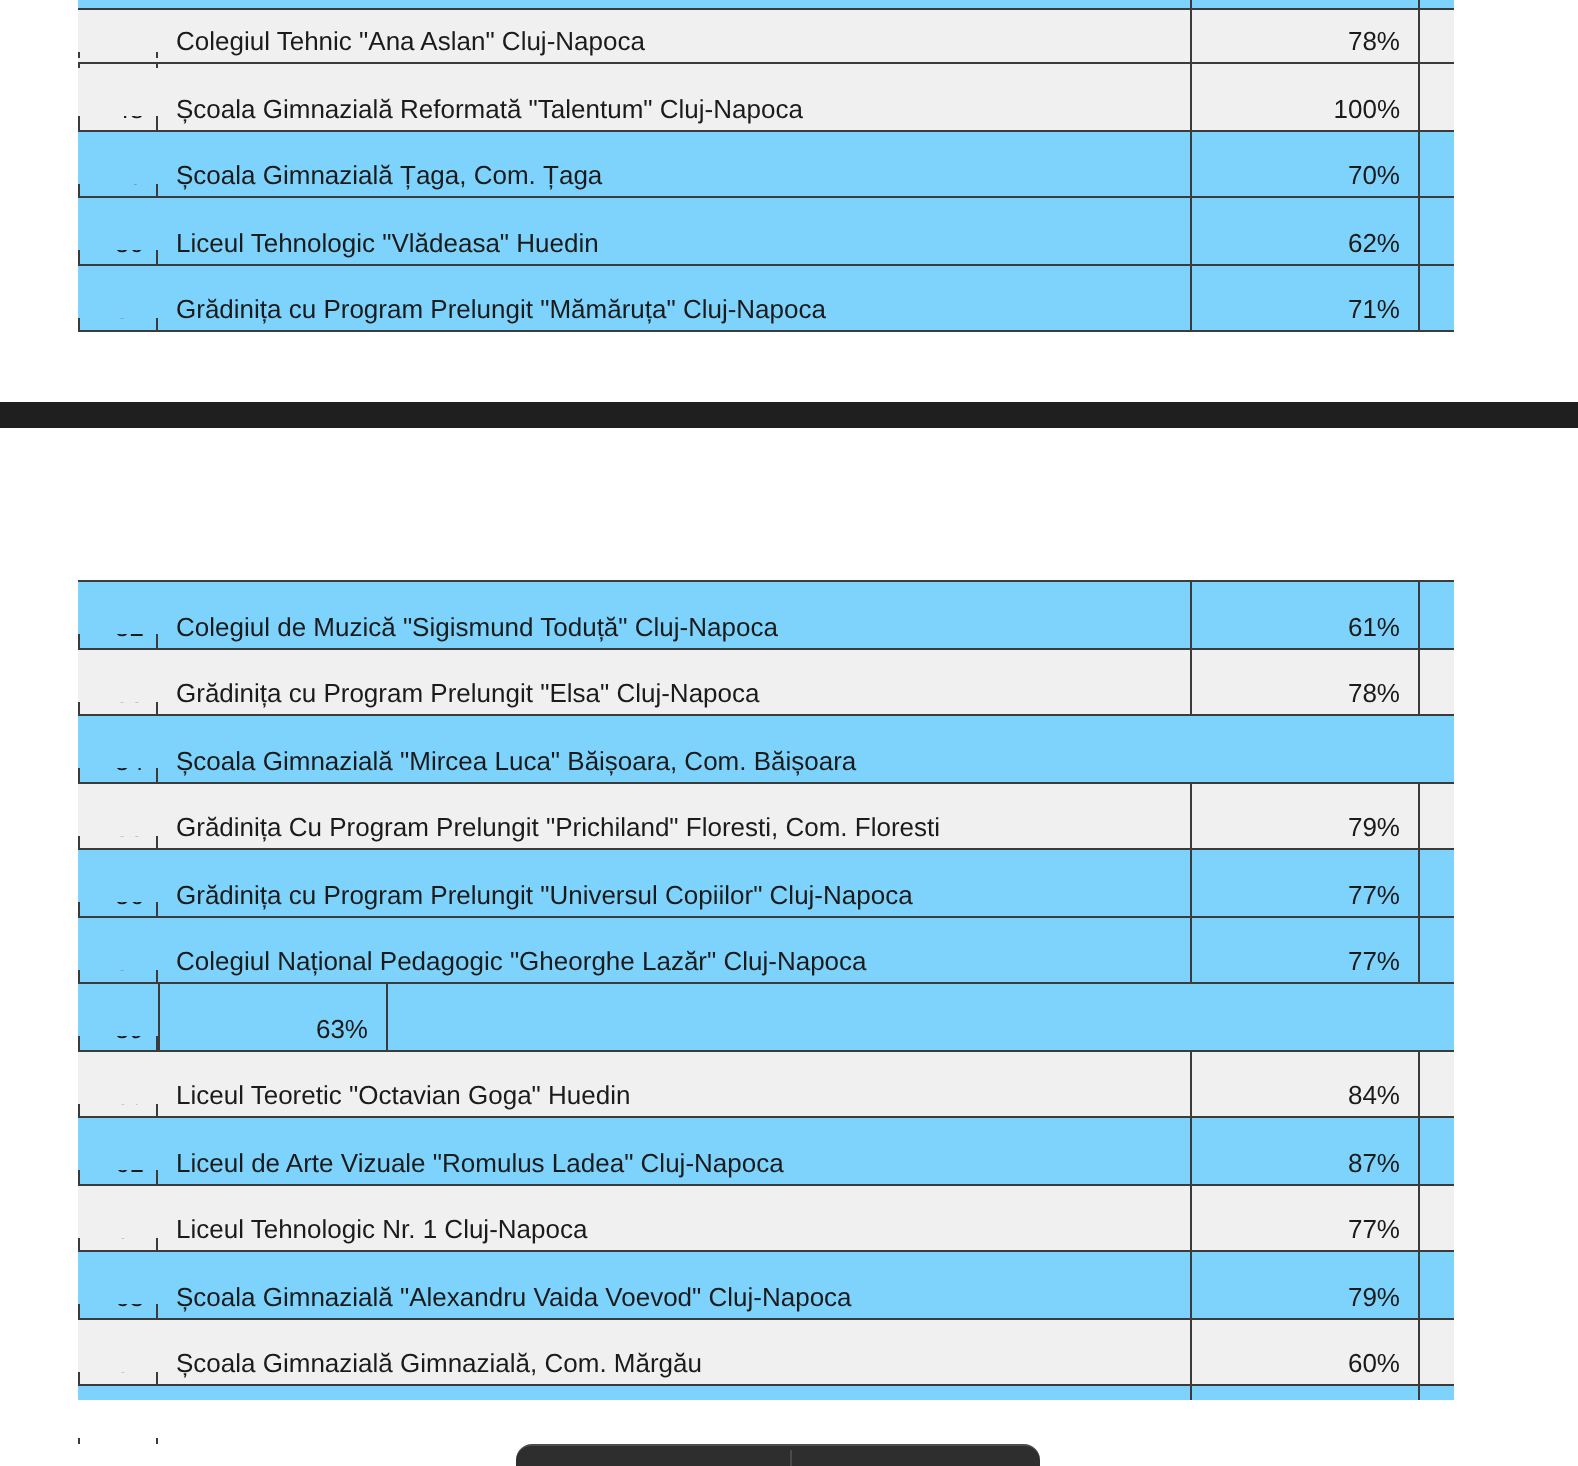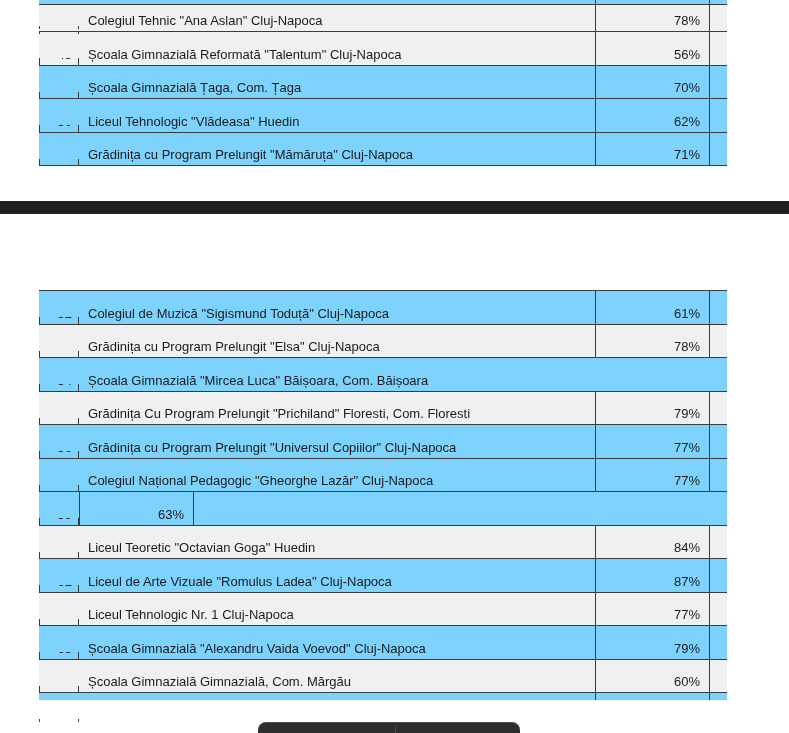--- a/index.html
+++ b/index.html
@@ -110,21 +110,21 @@
 
   <div class="trow shaded short">
     <div class="cell c-num">47</div>
     <div class="cell c-name">Colegiul Tehnic "Ana Aslan" Cluj-Napoca</div>
     <div class="cell c-pct">78%</div>
   </div>
 
   <div class="trow shaded">
     <div class="cell c-num">48</div>
     <div class="cell c-name">Școala Gimnazială Reformată "Talentum" Cluj-Napoca</div>
-    <div class="cell c-pct">56%</div>
+    <div class="cell c-pct">100%</div>
   </div>
 
   <div class="trow">
     <div class="cell c-num">49</div>
     <div class="cell c-name">Școala Gimnazială Țaga, Com. Țaga</div>
     <div class="cell c-pct">70%</div>
   </div>
 
   <div class="trow">
     <div class="cell c-num">50</div>

